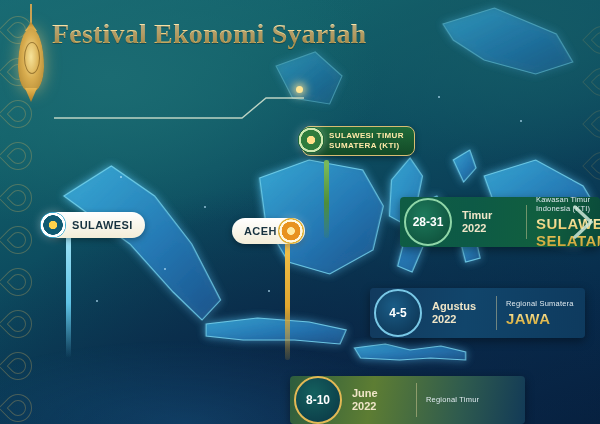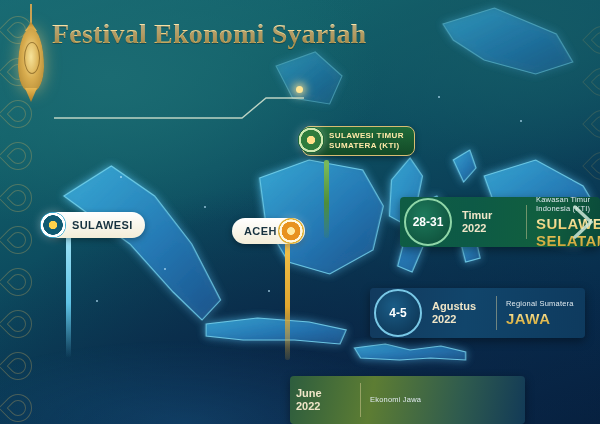--- a/index.html
+++ b/index.html
@@ -300,22 +300,25 @@
       <span>Agustus</span>
       <span>2022</span>
     </div>
     <div class="names">
       <div class="reg">Regional Sumatera</div>
       <div class="prov">JAWA</div>
     </div>
   </div>
 
   <div class="card" id="c-jatim">
+    <div class="badge">
+      <div class="circ">8-10</div>
+    </div>
     <div class="meta">
       <span>June</span>
       <span>2022</span>
     </div>
     <div class="names">
-      <div class="reg">Ekonomi Jawa</div>
+      <div class="reg">Regional Timur</div>
     </div>
   </div>
 
 </div>
 
 </body></html>

